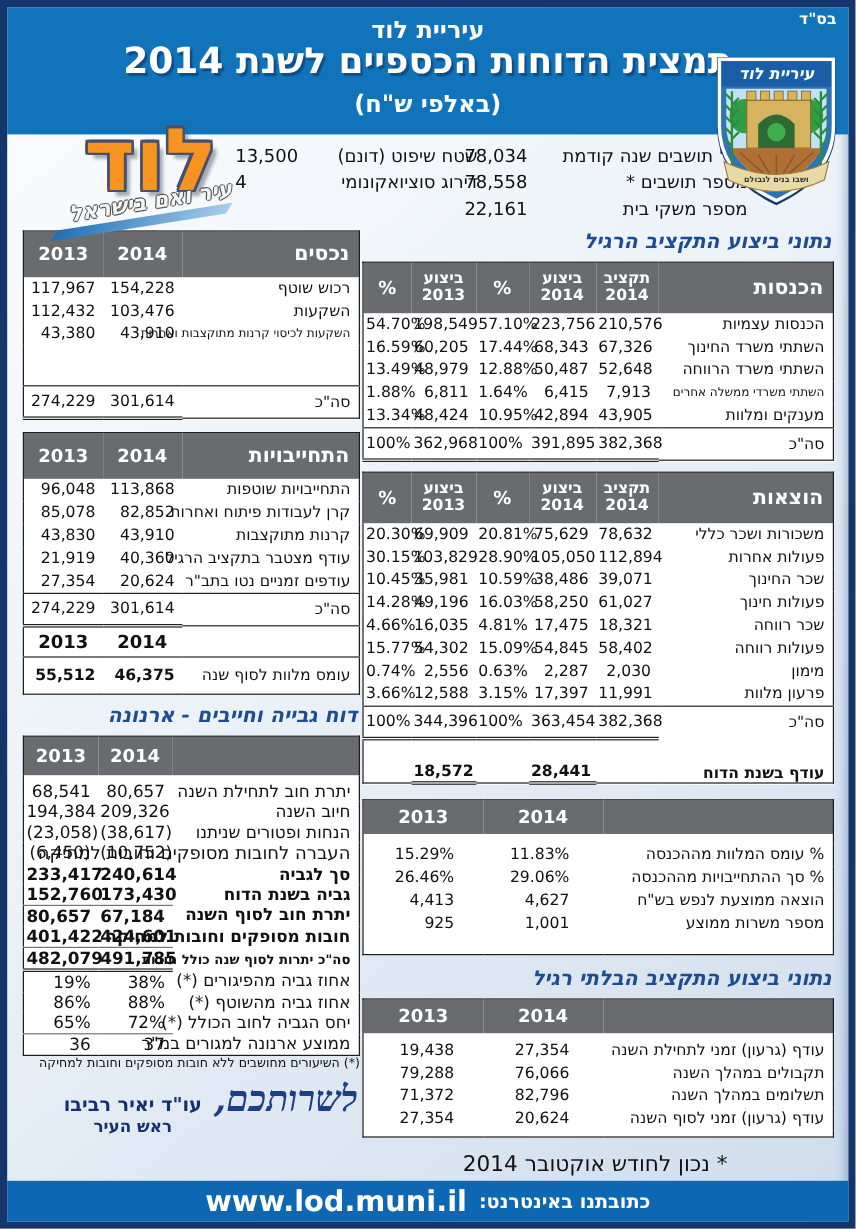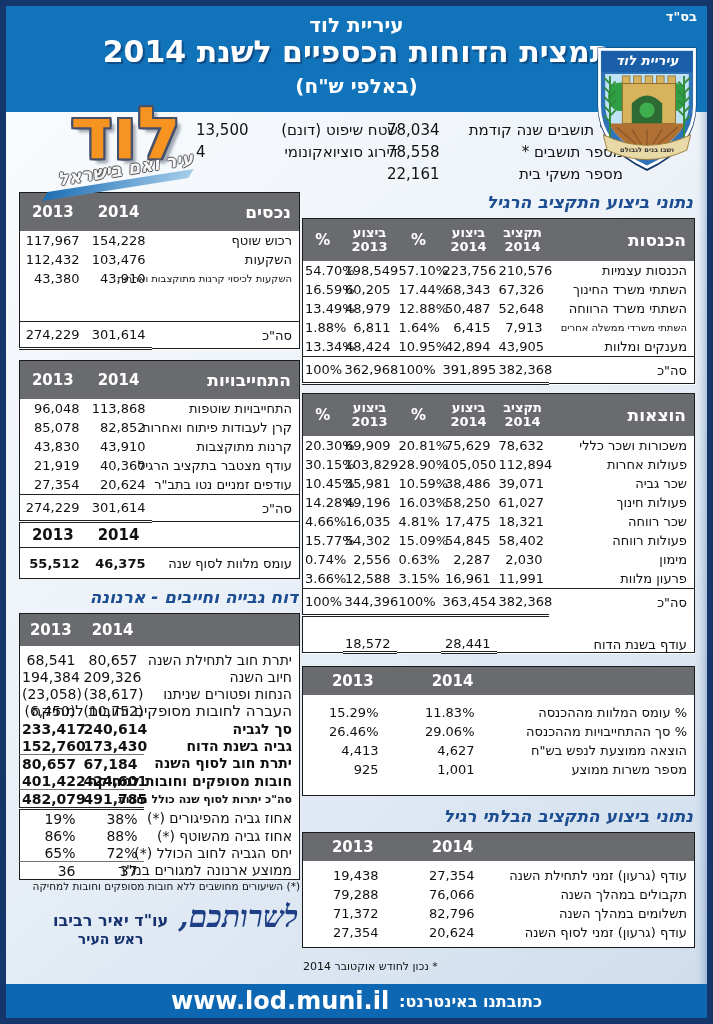--- a/index.html
+++ b/index.html
@@ -48,28 +48,28 @@
   tr.ul .v{border-bottom:1px solid #737373;margin-left:37px;}
   tr.dul .v{border-bottom:3px double #222;}
   tr.total td{border-top:1.5px solid #222;height:25px;}
   tr.total .v{border-bottom:3px double #222;}
   tr.spacer td{height:33px;border:none;}
   tr.pad-s td{height:8px;} tr.pad-m td{height:16px;} tr.pad-xs td{height:5px;}
   tr.yrs td{border-top:1px solid #222;border-bottom:1px solid #222;font-weight:bold;font-size:15px;height:24px;}
   .yr-c{direction:ltr;text-align:center;}
   tr.loans td{height:30px;vertical-align:middle;}
   tr.loans .v{font-weight:bold;}
-  tr.surplus td{height:34px;vertical-align:bottom;padding-bottom:0;}
+  tr.surplus td{height:34px;vertical-align:bottom;padding-bottom:0;font-weight:bold;}
   tr.surplus .v{border-bottom:3px double #222;}
   .coll td{height:17px;font-size:14px;}
   .coll .sm{font-size:15px;}
   .coll .lbl-sm2{font-size:11px;}
   .mt8{margin-top:8px;} .mt10{margin-top:10px;} .mt12{margin-top:12px;}
   
-  .note-oct{margin:12px 6px 0 0;font-size:11px;text-align:left;color:#111;}
+  .note-oct{margin:12px 6px 0 0;font-size:18px;text-align:center;color:#111;}
   .note-approved{margin:14px 6px 0 0;font-size:15px;font-weight:bold;text-align:right;color:#111;}
   .note-coll{font-size:10.5px;margin-top:0;text-align:right;color:#111;}
   .sig{display:flex;direction:rtl;gap:10px;margin-top:10px;align-items:flex-start;padding-right:2px;}
   .sig-script{font-family:"DejaVu Serif",serif;font-style:italic;font-weight:bold;font-size:30px;color:#1e3f85;line-height:1;}
   .sig-name{font-size:16px;font-weight:bold;color:#14316e;margin-top:9px;text-align:center;}
   .sig-role{font-size:14px;font-weight:bold;color:#14316e;text-align:center;margin-top:1px;}
   
   .footer{position:absolute;left:0;right:0;bottom:0;height:34px;background:#0e67b2;display:flex;direction:rtl;align-items:center;justify-content:center;gap:10px;color:#fff;}
   .f-lbl{font-size:16px;font-weight:bold;}
   .f-url{font-size:24px;font-weight:bold;direction:ltr;}
@@ -453,21 +453,21 @@
             </tr>
           <tr>
               <td class="lbl">פעולות אחרות</td>
               <td class="v">112,894</td>
               <td class="v">105,050</td>
               <td class="v">28.90%</td>
               <td class="v">103,829</td>
               <td class="v">30.15%</td>
             </tr>
           <tr>
-              <td class="lbl">שכר גביה</td>
+              <td class="lbl">שכר החינוך</td>
               <td class="v">39,071</td>
               <td class="v">38,486</td>
               <td class="v">10.59%</td>
               <td class="v">35,981</td>
               <td class="v">10.45%</td>
             </tr>
           <tr>
               <td class="lbl">פעולות חינוך</td>
               <td class="v">61,027</td>
               <td class="v">58,250</td>
@@ -495,21 +495,21 @@
               <td class="lbl">מימון</td>
               <td class="v">2,030</td>
               <td class="v">2,287</td>
               <td class="v">0.63%</td>
               <td class="v">2,556</td>
               <td class="v">0.74%</td>
             </tr>
           <tr>
               <td class="lbl">פרעון מלוות</td>
               <td class="v">11,991</td>
-              <td class="v">16,961</td>
+              <td class="v">17,397</td>
               <td class="v">3.15%</td>
               <td class="v">12,588</td>
               <td class="v">3.66%</td>
             </tr>
           <tr class="total">
               <td class="lbl">סה"כ</td>
               <td class="v">382,368</td>
               <td class="v">363,454</td>
               <td class="v">100%</td>
               <td class="v">344,396</td>

